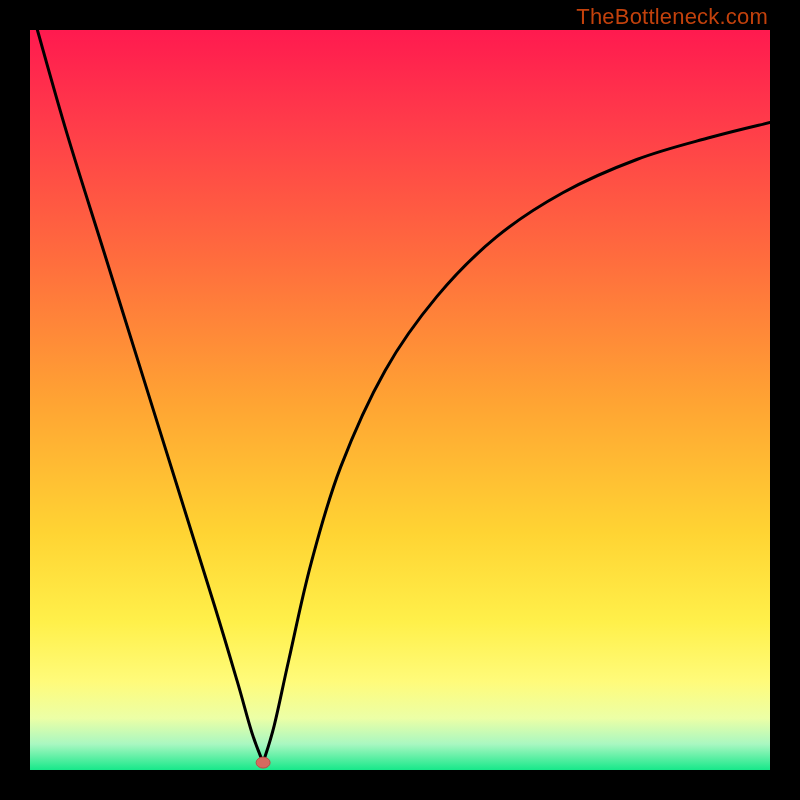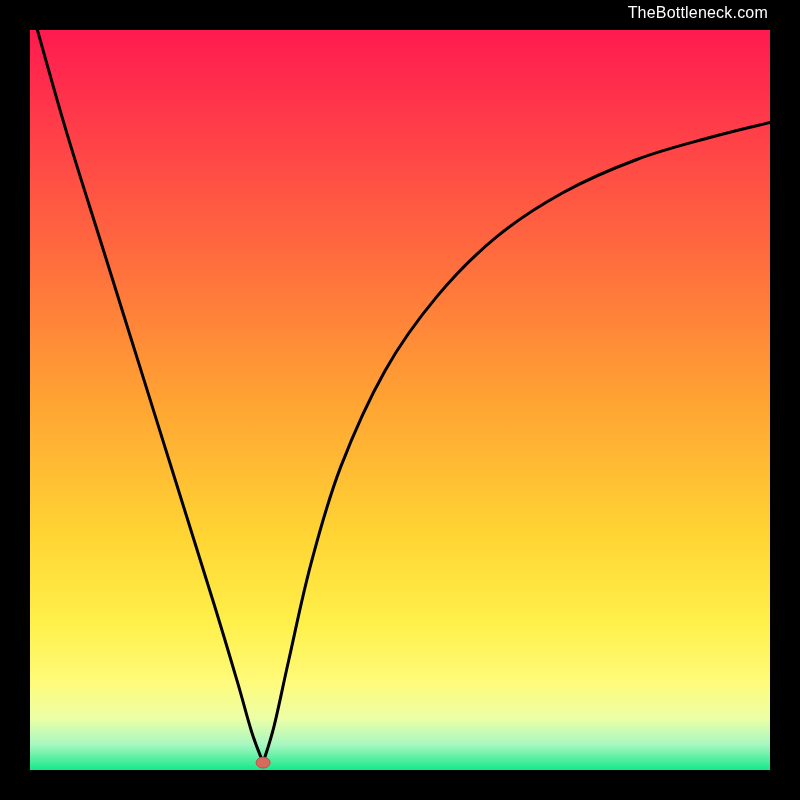--- a/index.html
+++ b/index.html
@@ -23,23 +23,23 @@
     left: 0;
     top: 0;
     width: 740px;
     height: 740px;
   }
   .watermark {
     position: absolute;
     top: 4px;
     right: 32px;
     font-family: Arial, Helvetica, sans-serif;
-    font-size: 16px;
+    font-size: 22px;
     font-weight: 500;
-    color: #ffffff;
+    color: #c2410c;
     letter-spacing: 0.2px;
   }
 </style>
 </head>
 <body>
 
 <div class="watermark">TheBottleneck.com</div>
 
 <div class="chart-frame">
   <svg class="plot-area" viewBox="0 0 740 740" preserveAspectRatio="none">

